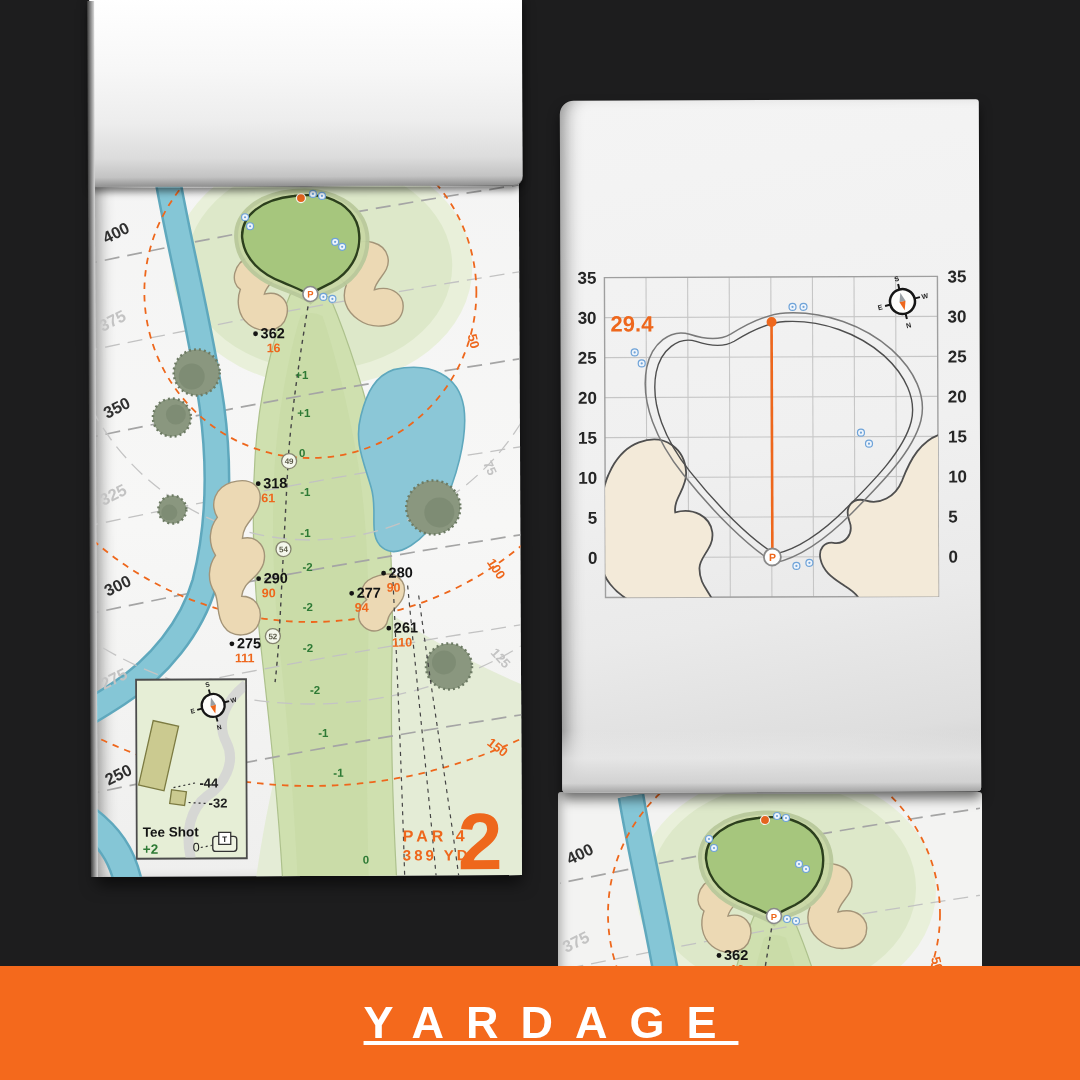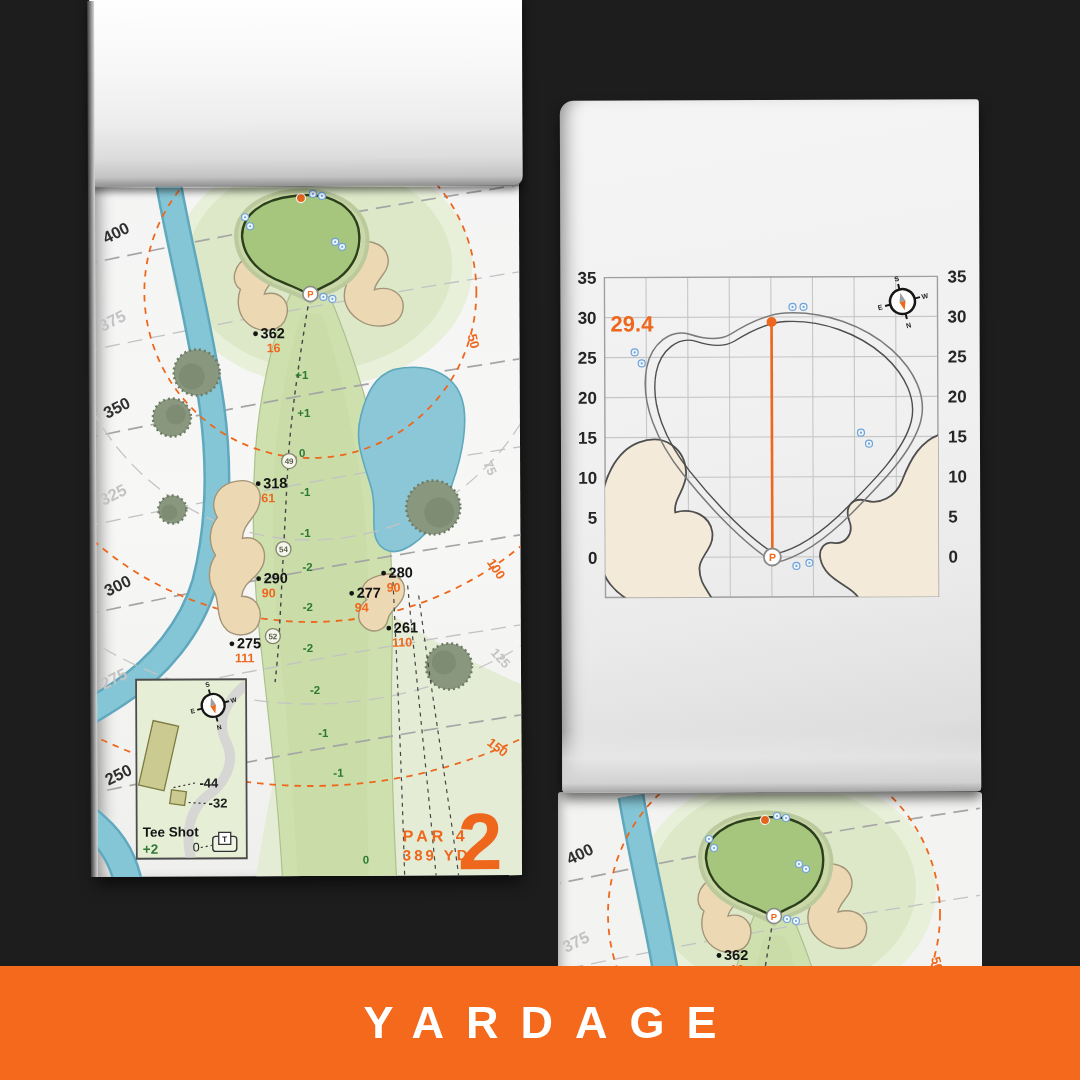--- a/index.html
+++ b/index.html
@@ -27,21 +27,21 @@
                   background:linear-gradient(170deg,#f4f4f4 0%,#f0f0f0 50%,#eaeaea 72%,#dedede 90%,#c9c9c9 100%);
                   border-radius:14px 3px 4px 4px;transform:rotate(-0.2deg);
                   box-shadow:inset 15px 0 18px -11px rgba(0,0,0,.45), 0 7px 12px rgba(0,0,0,.55);}
   .right-top-page::after{content:"";position:absolute;left:0;right:0;bottom:0;height:62px;
                   background:linear-gradient(180deg,rgba(245,245,245,0) 0%,rgba(233,233,233,.65) 45%,#d2d2d2 85%,#a5a5a5 100%);
                   border-radius:0 0 4px 4px;pointer-events:none;}
   .green-svg{position:absolute;left:0;top:0;width:419px;height:692px;}
   
   .banner{position:absolute;left:0;top:966px;width:1080px;height:114px;background:#f4691c;
           display:flex;align-items:center;justify-content:center;}
-  .banner-title{color:#ffffff;font-weight:bold;font-size:45px;letter-spacing:22px;text-indent:22px;}
+  .banner-title{color:#ffffff;font-weight:bold;font-size:45px;letter-spacing:22px;text-indent:22px;text-decoration:underline;}
   
   .tB{font-weight:bold;}
 </style>
 </head>
 <body>
 
 <svg width="0" height="0" style="position:absolute">
   <defs>
 
     <g id="compass-rose">

